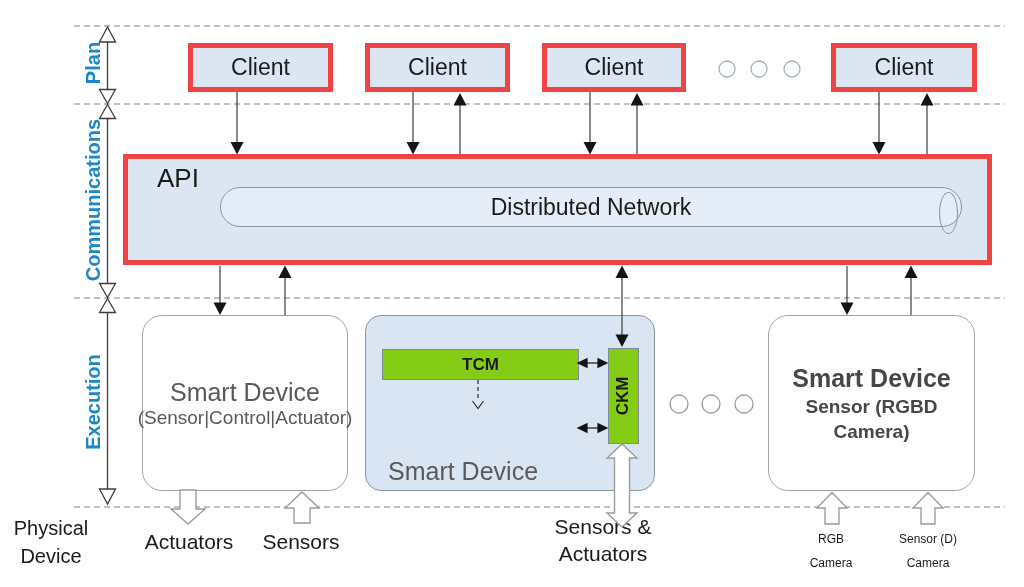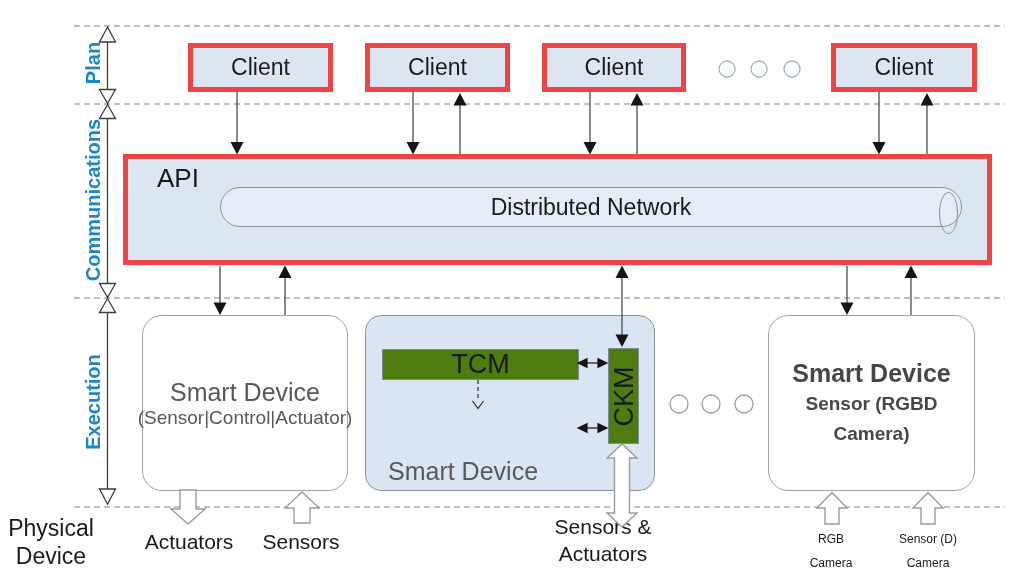--- a/index.html
+++ b/index.html
@@ -28,28 +28,28 @@
   .dev-white{
     background:#ffffff;border:1.4px solid #a3a3a3;border-radius:20px;box-sizing:border-box;
     z-index:2;display:flex;flex-direction:column;align-items:center;justify-content:center;
     text-align:center;
   }
   .dev-left{left:142px;top:315px;width:206px;height:176px;color:#595959;}
   .dev-left .t1{font-size:25px;line-height:30px;}
   .dev-left .t2{font-size:19px;line-height:22px;}
   .dev-right{left:768px;top:315px;width:207px;height:176px;color:#474747;}
   .dev-right .t1{font-size:25px;line-height:32px;font-weight:bold;}
-  .dev-right .t2{font-size:19px;line-height:30px;font-weight:bold;}
+  .dev-right .t2{font-size:19px;line-height:25px;font-weight:bold;}
   .dev-mid{
     left:365px;top:315px;width:290px;height:176px;border-radius:16px;
     background:#d9e5f2;border:1.2px solid #8b95a1;box-sizing:border-box;z-index:2;
   }
   .module{
-    position:absolute;background:#4d7c0f;border:1px solid #7f8a96;box-sizing:border-box;
-    display:flex;align-items:center;justify-content:center;font-size:27px;
+    position:absolute;background:#84cc16;border:1px solid #7f8a96;box-sizing:border-box;
+    display:flex;align-items:center;justify-content:center;font-size:17px;font-weight:bold;
   }
   .tcm{left:16px;top:33px;width:197px;height:31px;}
   .spt{left:16px;top:97px;width:197px;height:31px;}
   .ckm{left:242px;top:32px;width:31px;height:96px;}
   .ckm span{white-space:nowrap;transform:rotate(-90deg);}
   .mid-label{left:22px;top:141px;font-size:25px;color:#595959;position:absolute;}
   .vlabel{
     position:absolute;left:93px;color:#1b87c9;font-size:20px;font-weight:600;
     white-space:nowrap;transform:translate(-50%,-50%) rotate(-90deg);z-index:2;
   }
@@ -61,21 +61,21 @@
 </style>
 </head>
 <body>
 
 <div class="page">
 
   <div class="vlabel" style="top:63px">Plan</div>
   <div class="vlabel" style="top:200px">Communications</div>
   <div class="vlabel" style="top:402px">Execution</div>
 
-  <div class="abs" style="left:51px;top:514px;transform:translate(-50%,0);text-align:center;font-size:23px;line-height:28px;z-index:2">
+  <div class="abs" style="left:51px;top:514px;transform:translate(-50%,0);text-align:center;font-size:20px;line-height:28px;z-index:2">
     <div>Physical</div>
     <div>Device</div>
   </div>
 
   <div class="abs box-blue client" style="left:188px;top:43px">Client</div>
   <div class="abs box-blue client" style="left:365px;top:43px">Client</div>
   <div class="abs box-blue client" style="left:542px;top:43px;width:144px">Client</div>
   <div class="abs box-blue client" style="left:831px;top:43px;width:146px">Client</div>
 
   <div class="abs box-blue api"></div>

